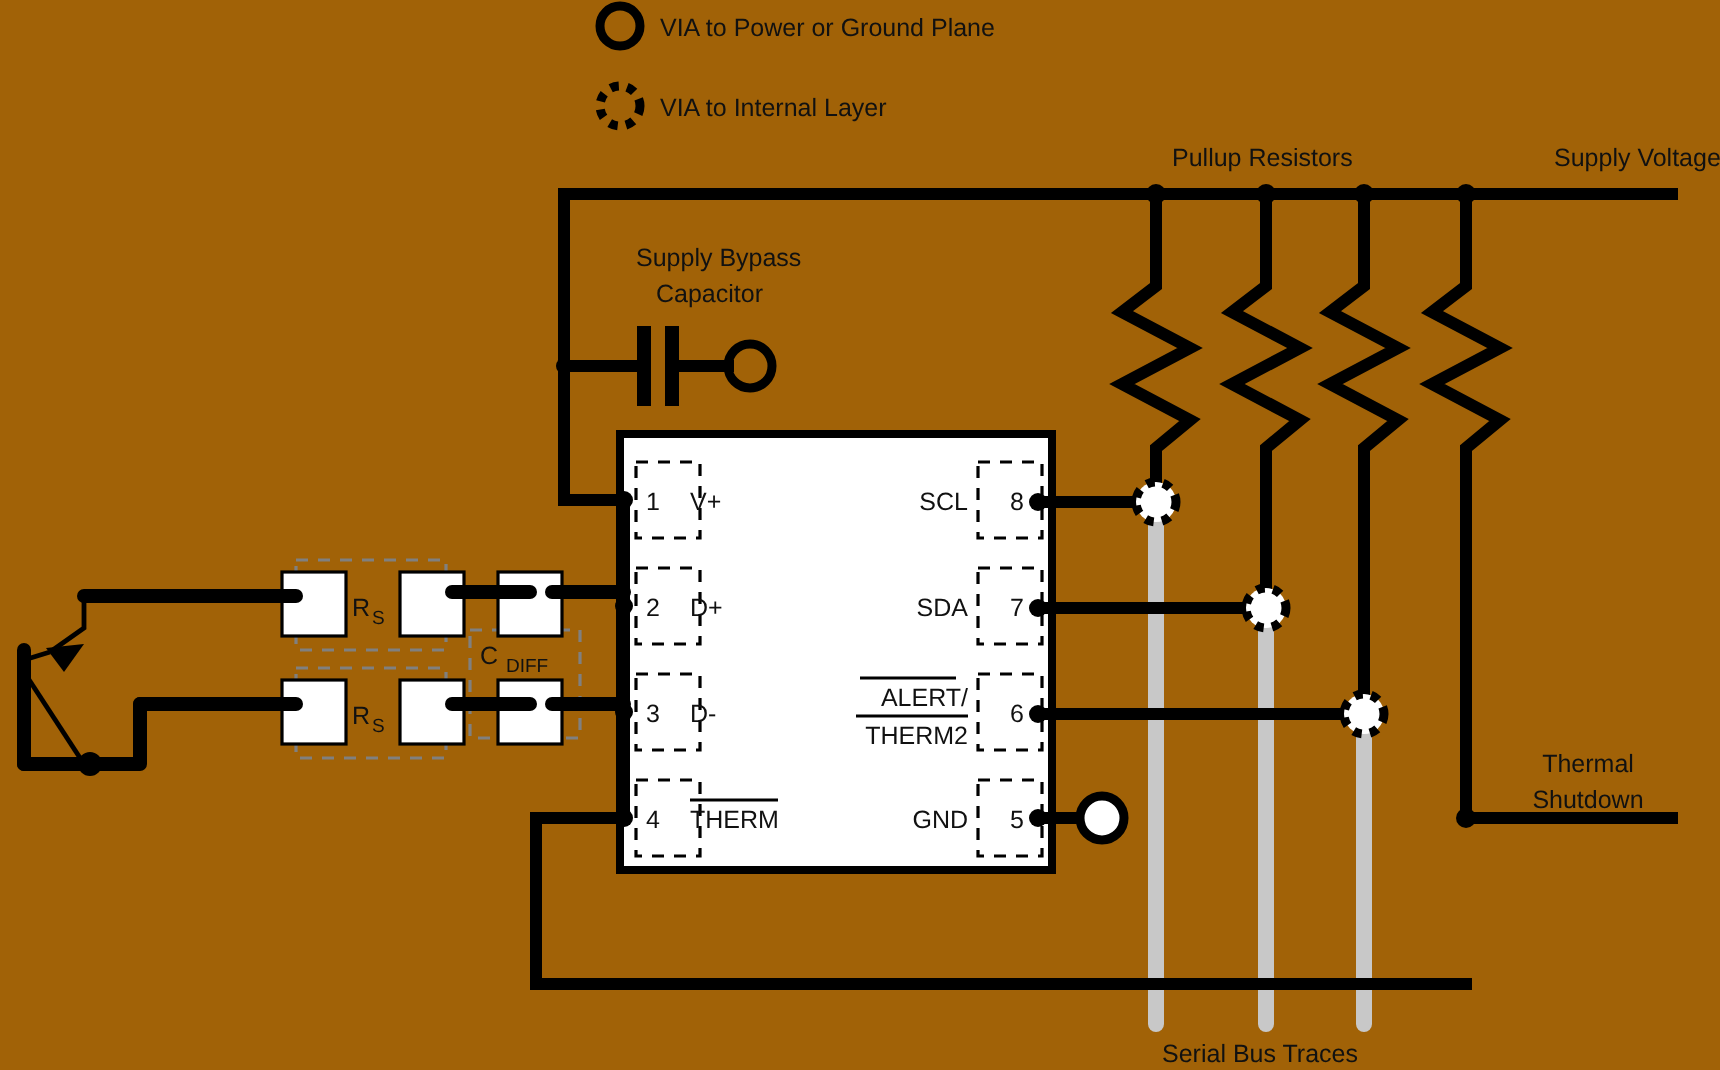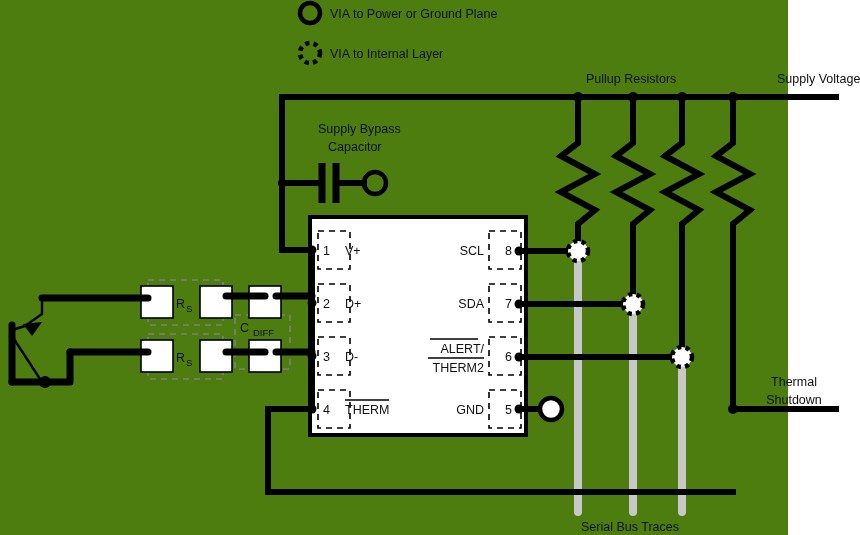--- a/index.html
+++ b/index.html
@@ -1,18 +1,18 @@
 <!DOCTYPE html>
 <html><head>
 <meta charset="utf-8">
 <style>
   html,body{margin:0;padding:0;background:#ffffff;}
   body{width:860px;height:535px;overflow:hidden;
        font-family:"Liberation Sans", sans-serif;}
-  #stage{position:relative;width:788px;height:535px;background:#4d7c0f;}
+  #stage{position:relative;width:860px;height:535px;background:#a16207;}
   svg{position:absolute;top:0;left:0;}
   text{font-family:"Liberation Sans", sans-serif;fill:#111;}
   .lbl{font-size:12.5px;}
   .pinnum{font-size:12.5px;}
   .pinname{font-size:12.5px;}
   .legend{font-size:12.5px;}
   .sub{font-size:9.5px;}
 </style>
 </head>
 <body>

